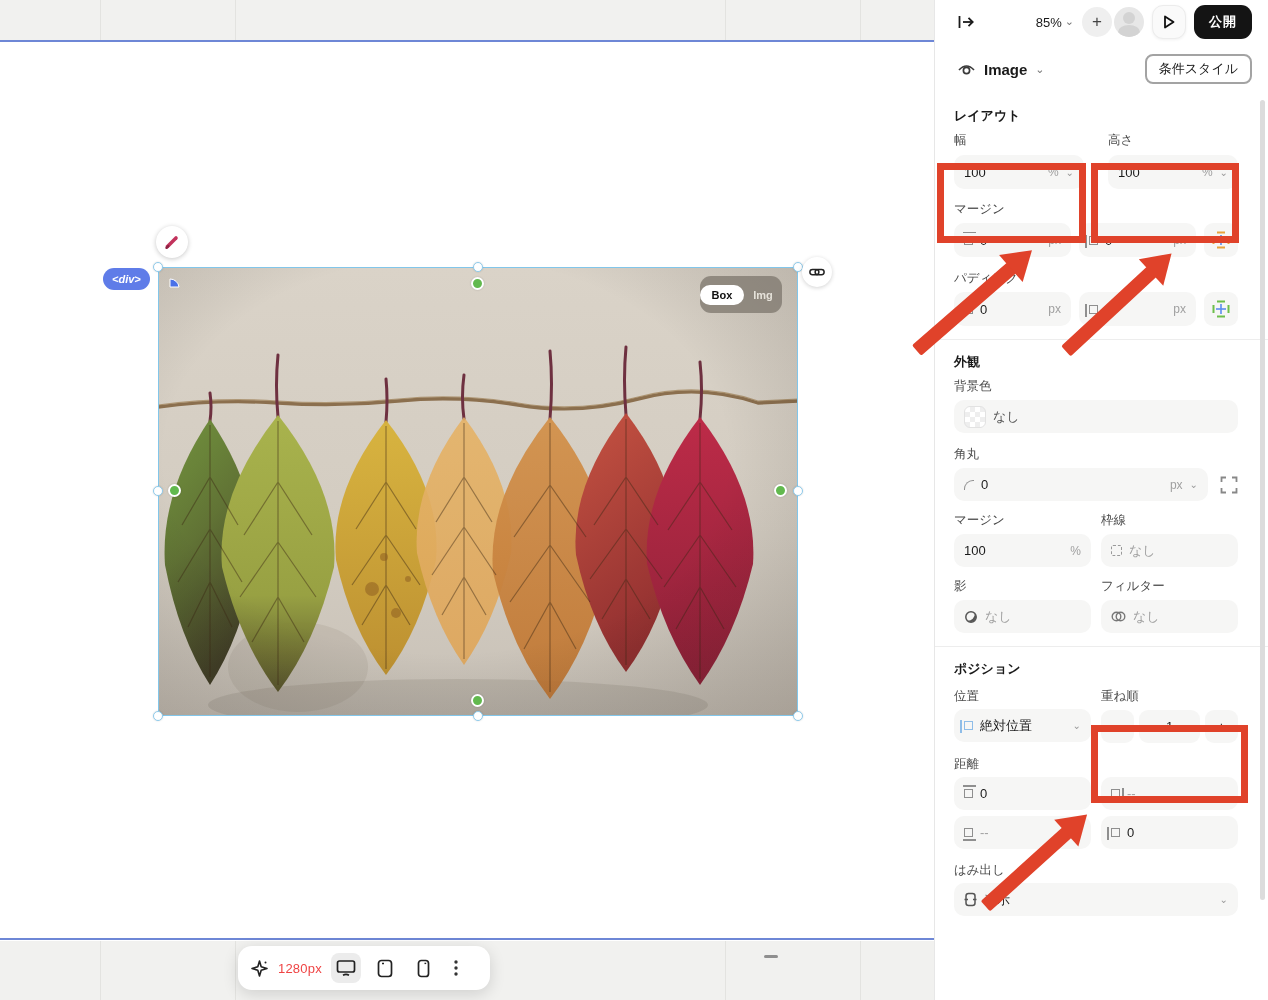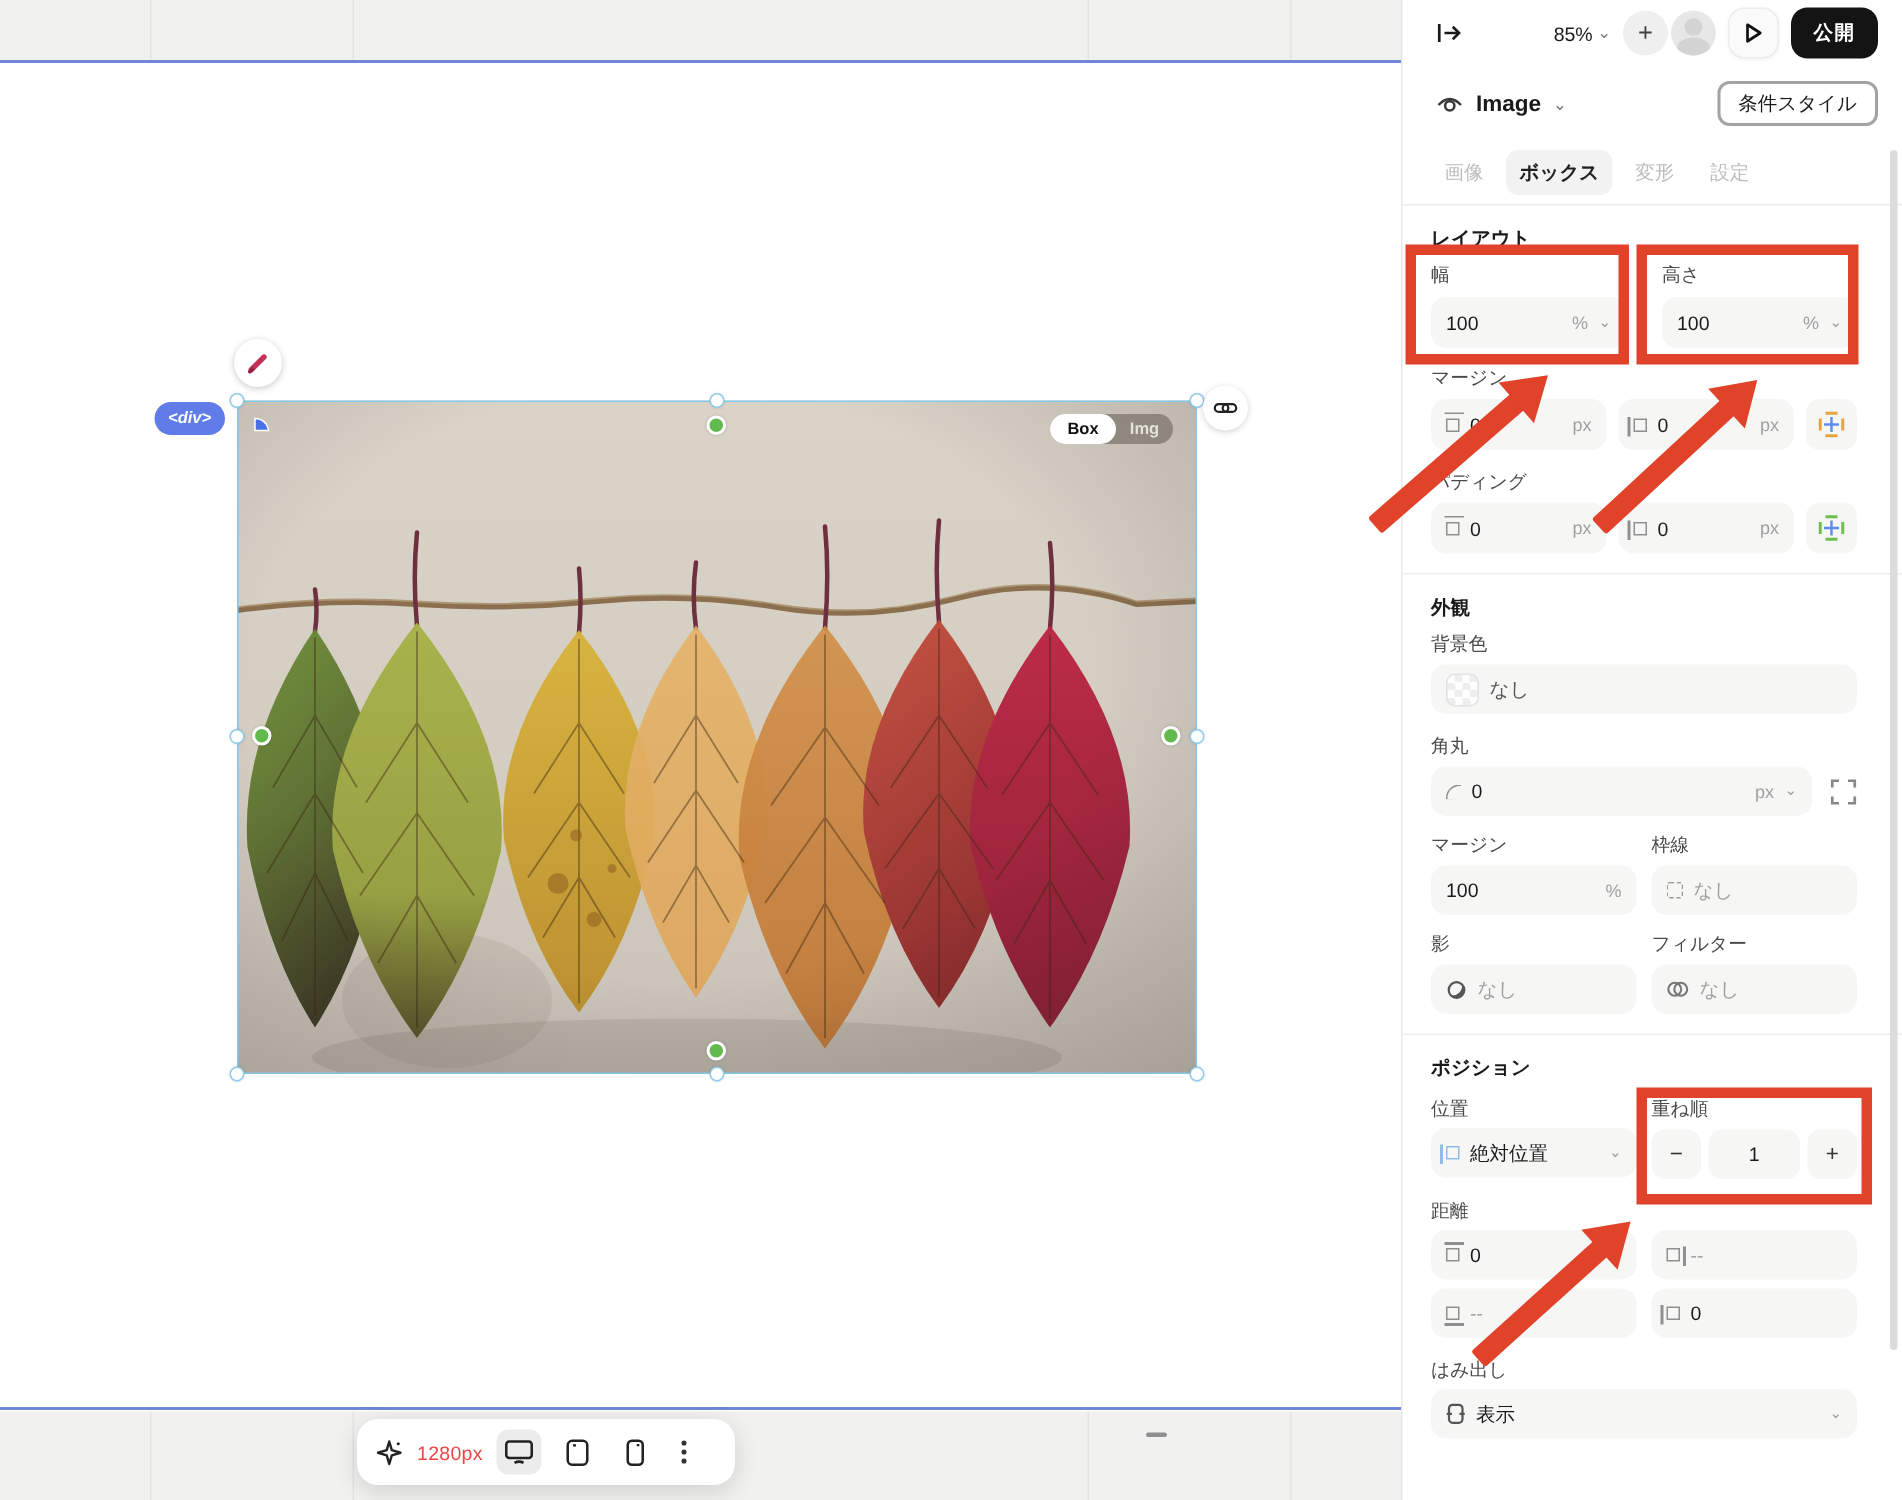--- a/index.html
+++ b/index.html
@@ -32,21 +32,21 @@
     background:#5f7ce8; border-radius:11px; color:#fff; font-size:11px; font-weight:bold;
     display:flex; align-items:center;font-style:italic; }
   .pencil-btn { position:absolute; left:156px; top:226px; width:32px; height:32px;
     border-radius:50%; background:#fff; box-shadow:0 1px 5px rgba(0,0,0,.22);
     display:flex; align-items:center; justify-content:center; }
   .link-btn { position:absolute; left:802px; top:257px; width:30px; height:30px;
     border-radius:50%; background:#fff; box-shadow:0 1px 4px rgba(0,0,0,.18);
     display:flex; align-items:center; justify-content:center; }
   .radius-widget { position:absolute; left:167px; top:274px; }
 
-  .toggle { position:absolute; left:700px; top:276px; width:82px; height:20px;
+  .toggle { position:absolute; left:700px; top:276px; width:82px; height:37px;
     border-radius:11px; background:rgba(124,118,108,.75); display:flex; align-items:center; }
   .toggle .seg { font-size:11px; font-weight:bold; display:flex; align-items:center;
     justify-content:center; height:20px; }
   .toggle .on { width:44px; background:#fff; border-radius:11px; color:#111; }
   .toggle .off { width:38px; color:#e6e2da; }
 
   .bp-bar { position:absolute; left:238px; top:946px; width:252px; height:44px;
     background:#fff; border-radius:14px; box-shadow:0 4px 16px rgba(0,0,0,.14);
     display:flex; align-items:center; padding:0 12px; gap:9px; }
   .bp-label { font-size:13px; color:#ef4444; letter-spacing:.2px; }
@@ -360,26 +360,20 @@
         <path d="M2,9 Q9.5,1 17,9" fill="none" stroke="#3a3a3a" stroke-width="1.7"></path>
         <circle cx="9.5" cy="9.5" r="3.1" fill="none" stroke="#3a3a3a" stroke-width="1.7"></circle>
       </svg>
       <span class="el-name">Image</span>
       <span class="chev">⌄</span>
       <div class="cond-btn">
         <span>条件スタイル</span>
       </div>
     </div>
 
-    <div class="tabs">
-      <div class="tab">画像</div>
-      <div class="tab active">ボックス</div>
-      <div class="tab">変形</div>
-      <div class="tab">設定</div>
-    </div>
 
     <div class="section">
       <div class="sec-h">レイアウト</div>
       <div class="row2">
         <div class="col w130">
           <div class="lbl mt9">幅</div>
           <div class="inp">
             <span class="grow">100</span>
             <span class="unit">%</span>
             <span class="chev-s">⌄</span>

